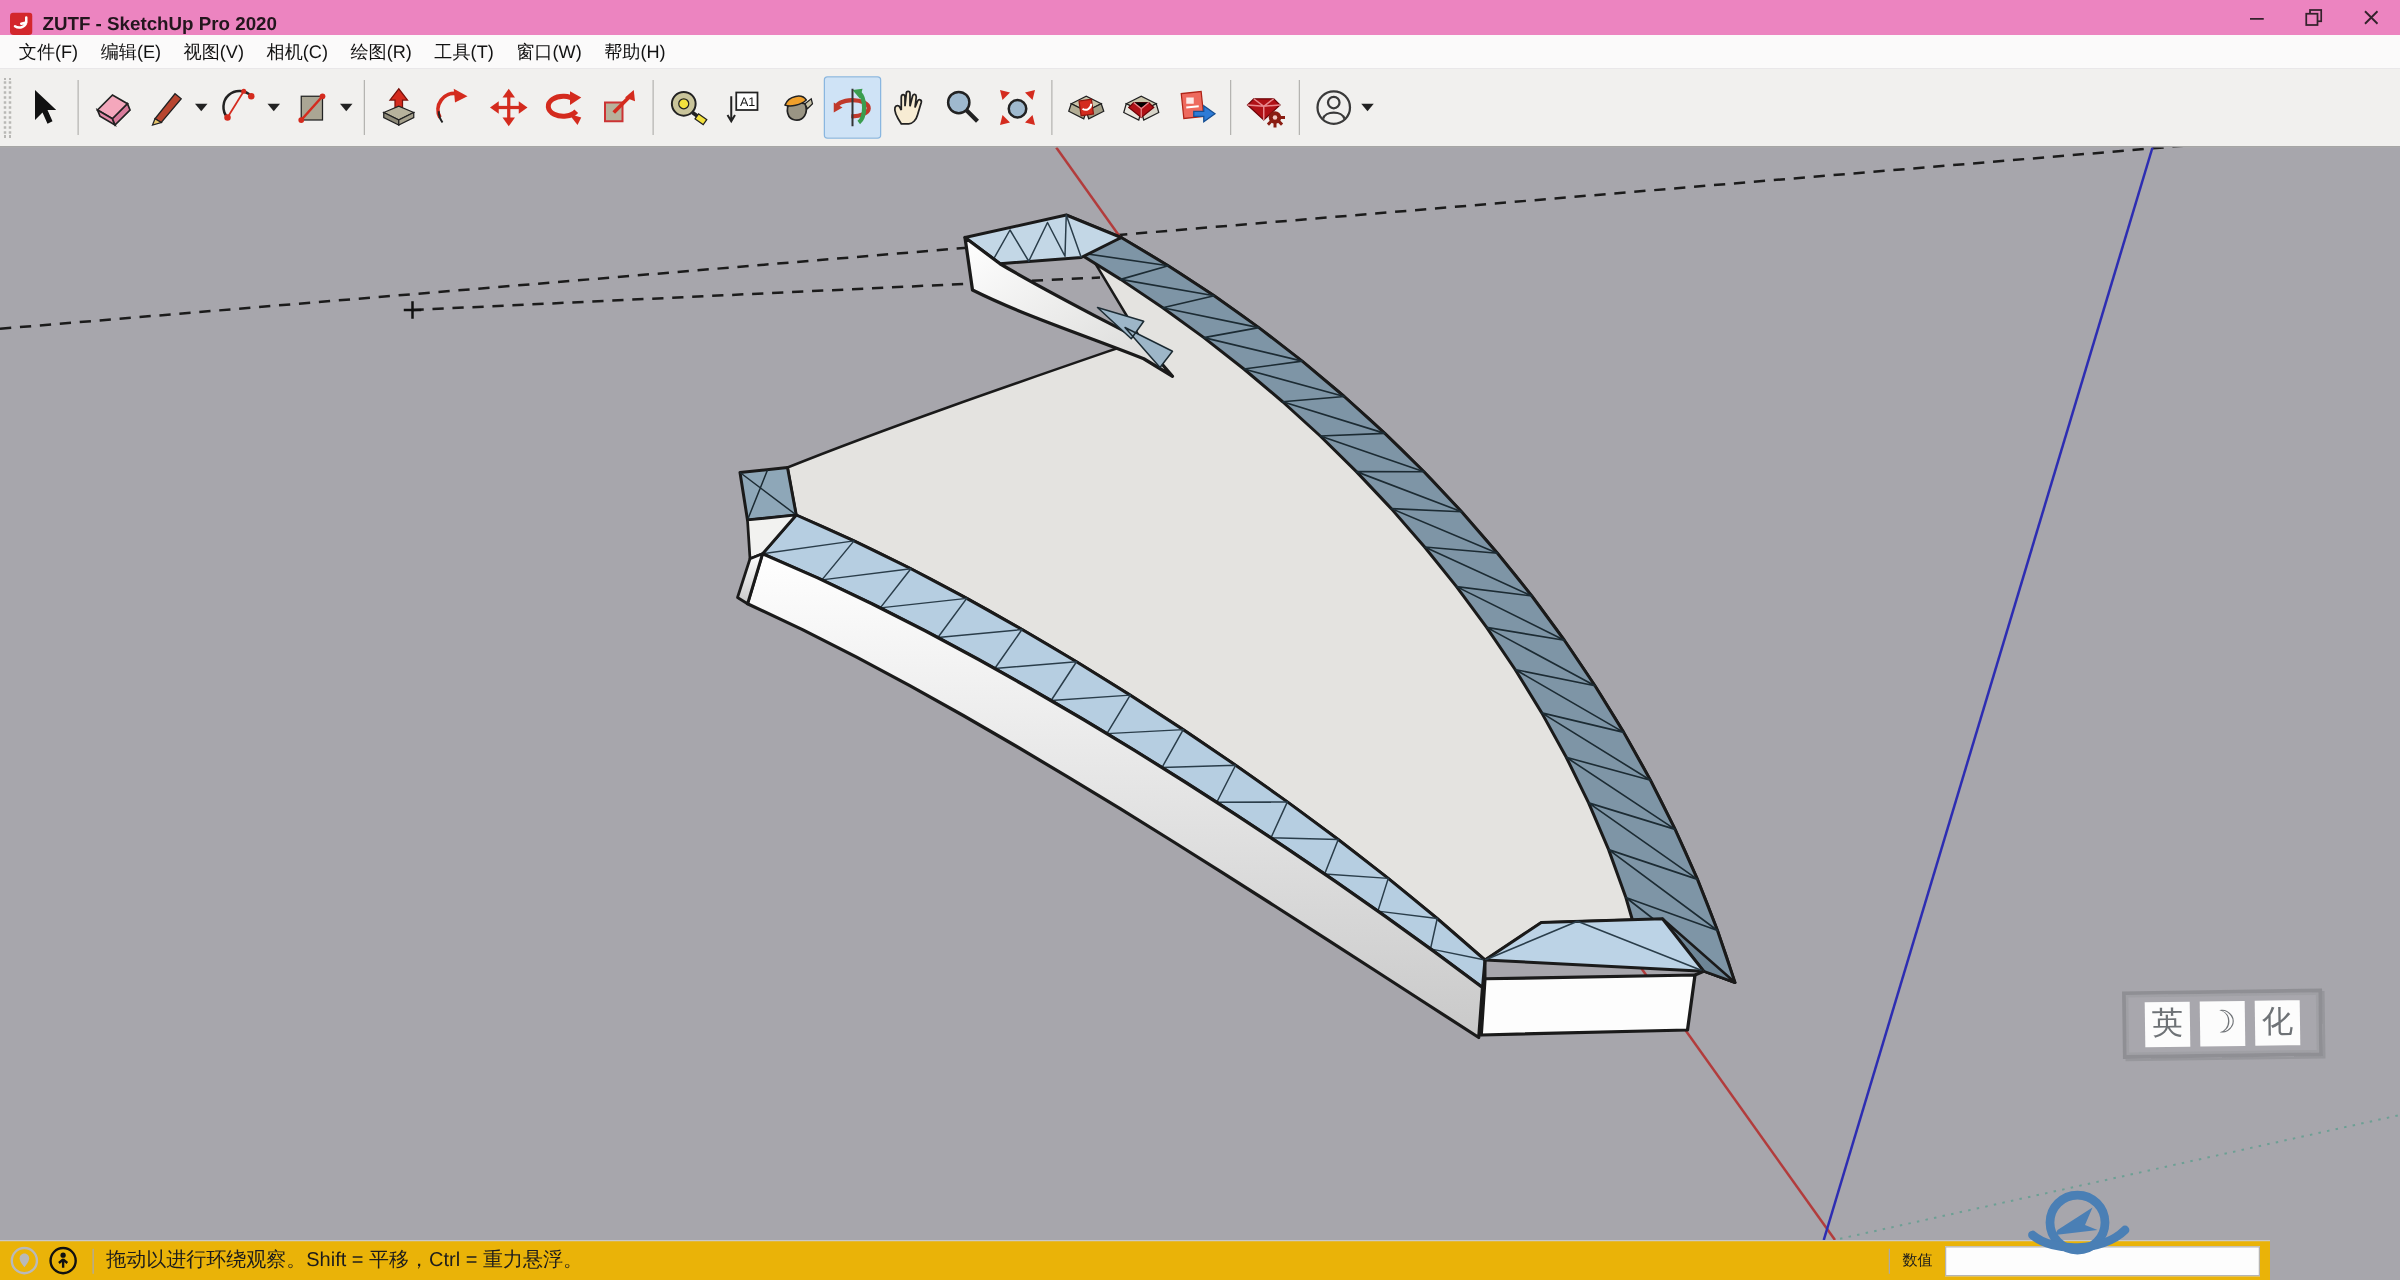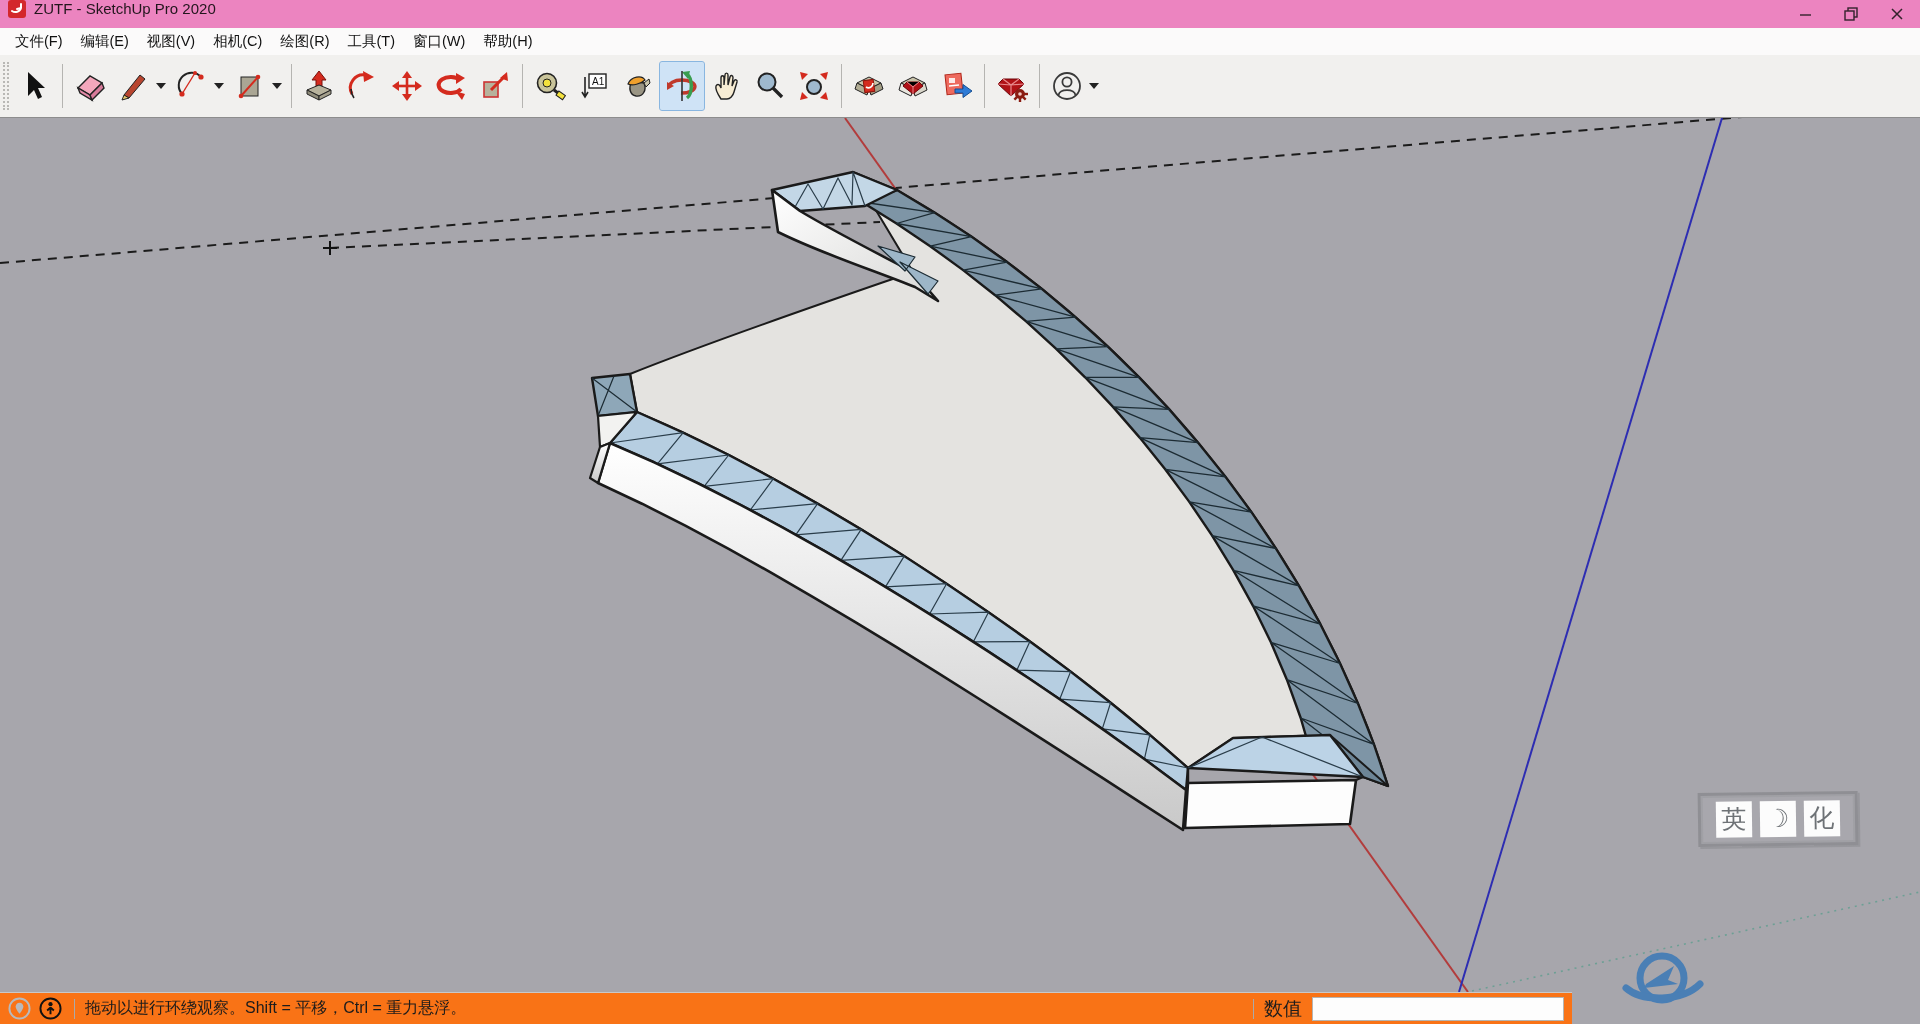--- a/index.html
+++ b/index.html
@@ -1,20 +1,20 @@
 <!DOCTYPE html>
 <html style="--titlebar: #ec84c0; --viewport-bg: #a7a6ac; --axis-red: #b23c3c; --axis-blue: #2d2db2; --axis-green: #5f9e8f; --model-top: #e4e3e0; --band-dark: #7e95a6; --band-light: #b6cee1; --wm-blue: #4a7fb5;"><head>
 <meta charset="utf-8">
 <style>
   * { margin:0; padding:0; box-sizing:border-box; }
   html,body { width:1920px; height:1024px; overflow:hidden; font-family:"Liberation Sans","DejaVu Sans",sans-serif; background:#a7a6ac; }
   #app { position:relative; width:1920px; height:1024px; }
 
   
-  .titlebar { position:absolute; top:0; left:0; right:0; height:28px; background:var(--titlebar,#ec84c0); display:flex; align-items:flex-start; padding-left:8px; }
+  .titlebar { position:absolute; top:0; left:0; right:0; height:28px; background:var(--titlebar,#ec84c0); display:flex; align-items:flex-end; padding-left:8px;font-weight:bold; }
   .titlebar .app-icon { width:18px; height:18px; margin-right:8px; }
   .titlebar .title { font-size:15px; color:#23161d; }
   .win-controls { margin-left:auto; display:flex; height:100%; }
   .win-btn { width:46px; height:100%; display:flex; align-items:center; justify-content:center; cursor:default; }
   .win-btn svg { display:block; }
 
   
   .menubar { position:absolute; top:28px; left:0; right:0; height:27px; background:#fbfafa; display:flex; padding-left:6px; }
   .menubar .menu-item { font-size:14.5px; color:#111; padding:4px 9px; cursor:default; }
 
@@ -36,27 +36,27 @@
   .stamp .tile { width:36px; height:36px; background:#fcfcfc; color:#6e7276; font-size:25px; line-height:36px; text-align:center; font-family:"Liberation Serif","DejaVu Serif",serif; }
 
   
   .brandmark { position:absolute; left:1616px; top:944px; width:300px; height:76px; z-index:60; display:flex; align-items:center; color:var(--wm-blue,#4a7fb5); }
   .brandmark .globe { width:92px; height:64px; flex:0 0 auto; }
   .brandmark .btxt { display:flex; flex-direction:column; align-items:flex-start; margin-left:2px; }
   .brandmark .bname { font-size:37px; font-weight:bold; letter-spacing:1px; line-height:38px; white-space:nowrap; }
   .brandmark .burl { font-size:21px; line-height:24px; border-top:3px solid var(--wm-blue,#4a7fb5); padding-top:1px; white-space:nowrap; }
 
   
-  .statusbar { position:absolute; left:0; bottom:0; width:1572px; height:32px; background:#f97316; border-top:1px solid #c9c8c8; display:flex; align-items:center; padding:0 8px; z-index:40; }
+  .statusbar { position:absolute; left:0; bottom:0; width:1816px; height:32px; background:#eab308; border-top:1px solid #c9c8c8; display:flex; align-items:center; padding:0 8px; z-index:40; }
   .statusbar .sicon { width:23px; height:23px; margin-right:8px; }
   .statusbar .ssep { width:1px; height:20px; background:#aaa; margin:0 10px 0 4px; }
   .statusbar .hint { font-size:16px; color:#1c1c1c; white-space:nowrap; }
   .meas { margin-left:auto; display:flex; align-items:center; z-index:41; }
   .meas .msep { width:1px; height:20px; background:#aaa; margin-right:10px; }
-  .meas .mlabel { font-size:19px; color:#1c1c1c; margin-right:10px; white-space:nowrap; }
+  .meas .mlabel { font-size:12px; color:#1c1c1c; margin-right:10px; white-space:nowrap; }
   .meas input { width:252px; height:24px; border:1px solid #b5b4b2; background:#fdfdfd; font-size:14px; padding:0 4px; }
 </style>
 </head>
 <body>
 
 <div id="app">
 
   <div class="titlebar">
     <svg class="app-icon" viewBox="0 0 18 18">
       <rect x="0" y="0" width="18" height="18" rx="3" fill="#d3272c"></rect>

